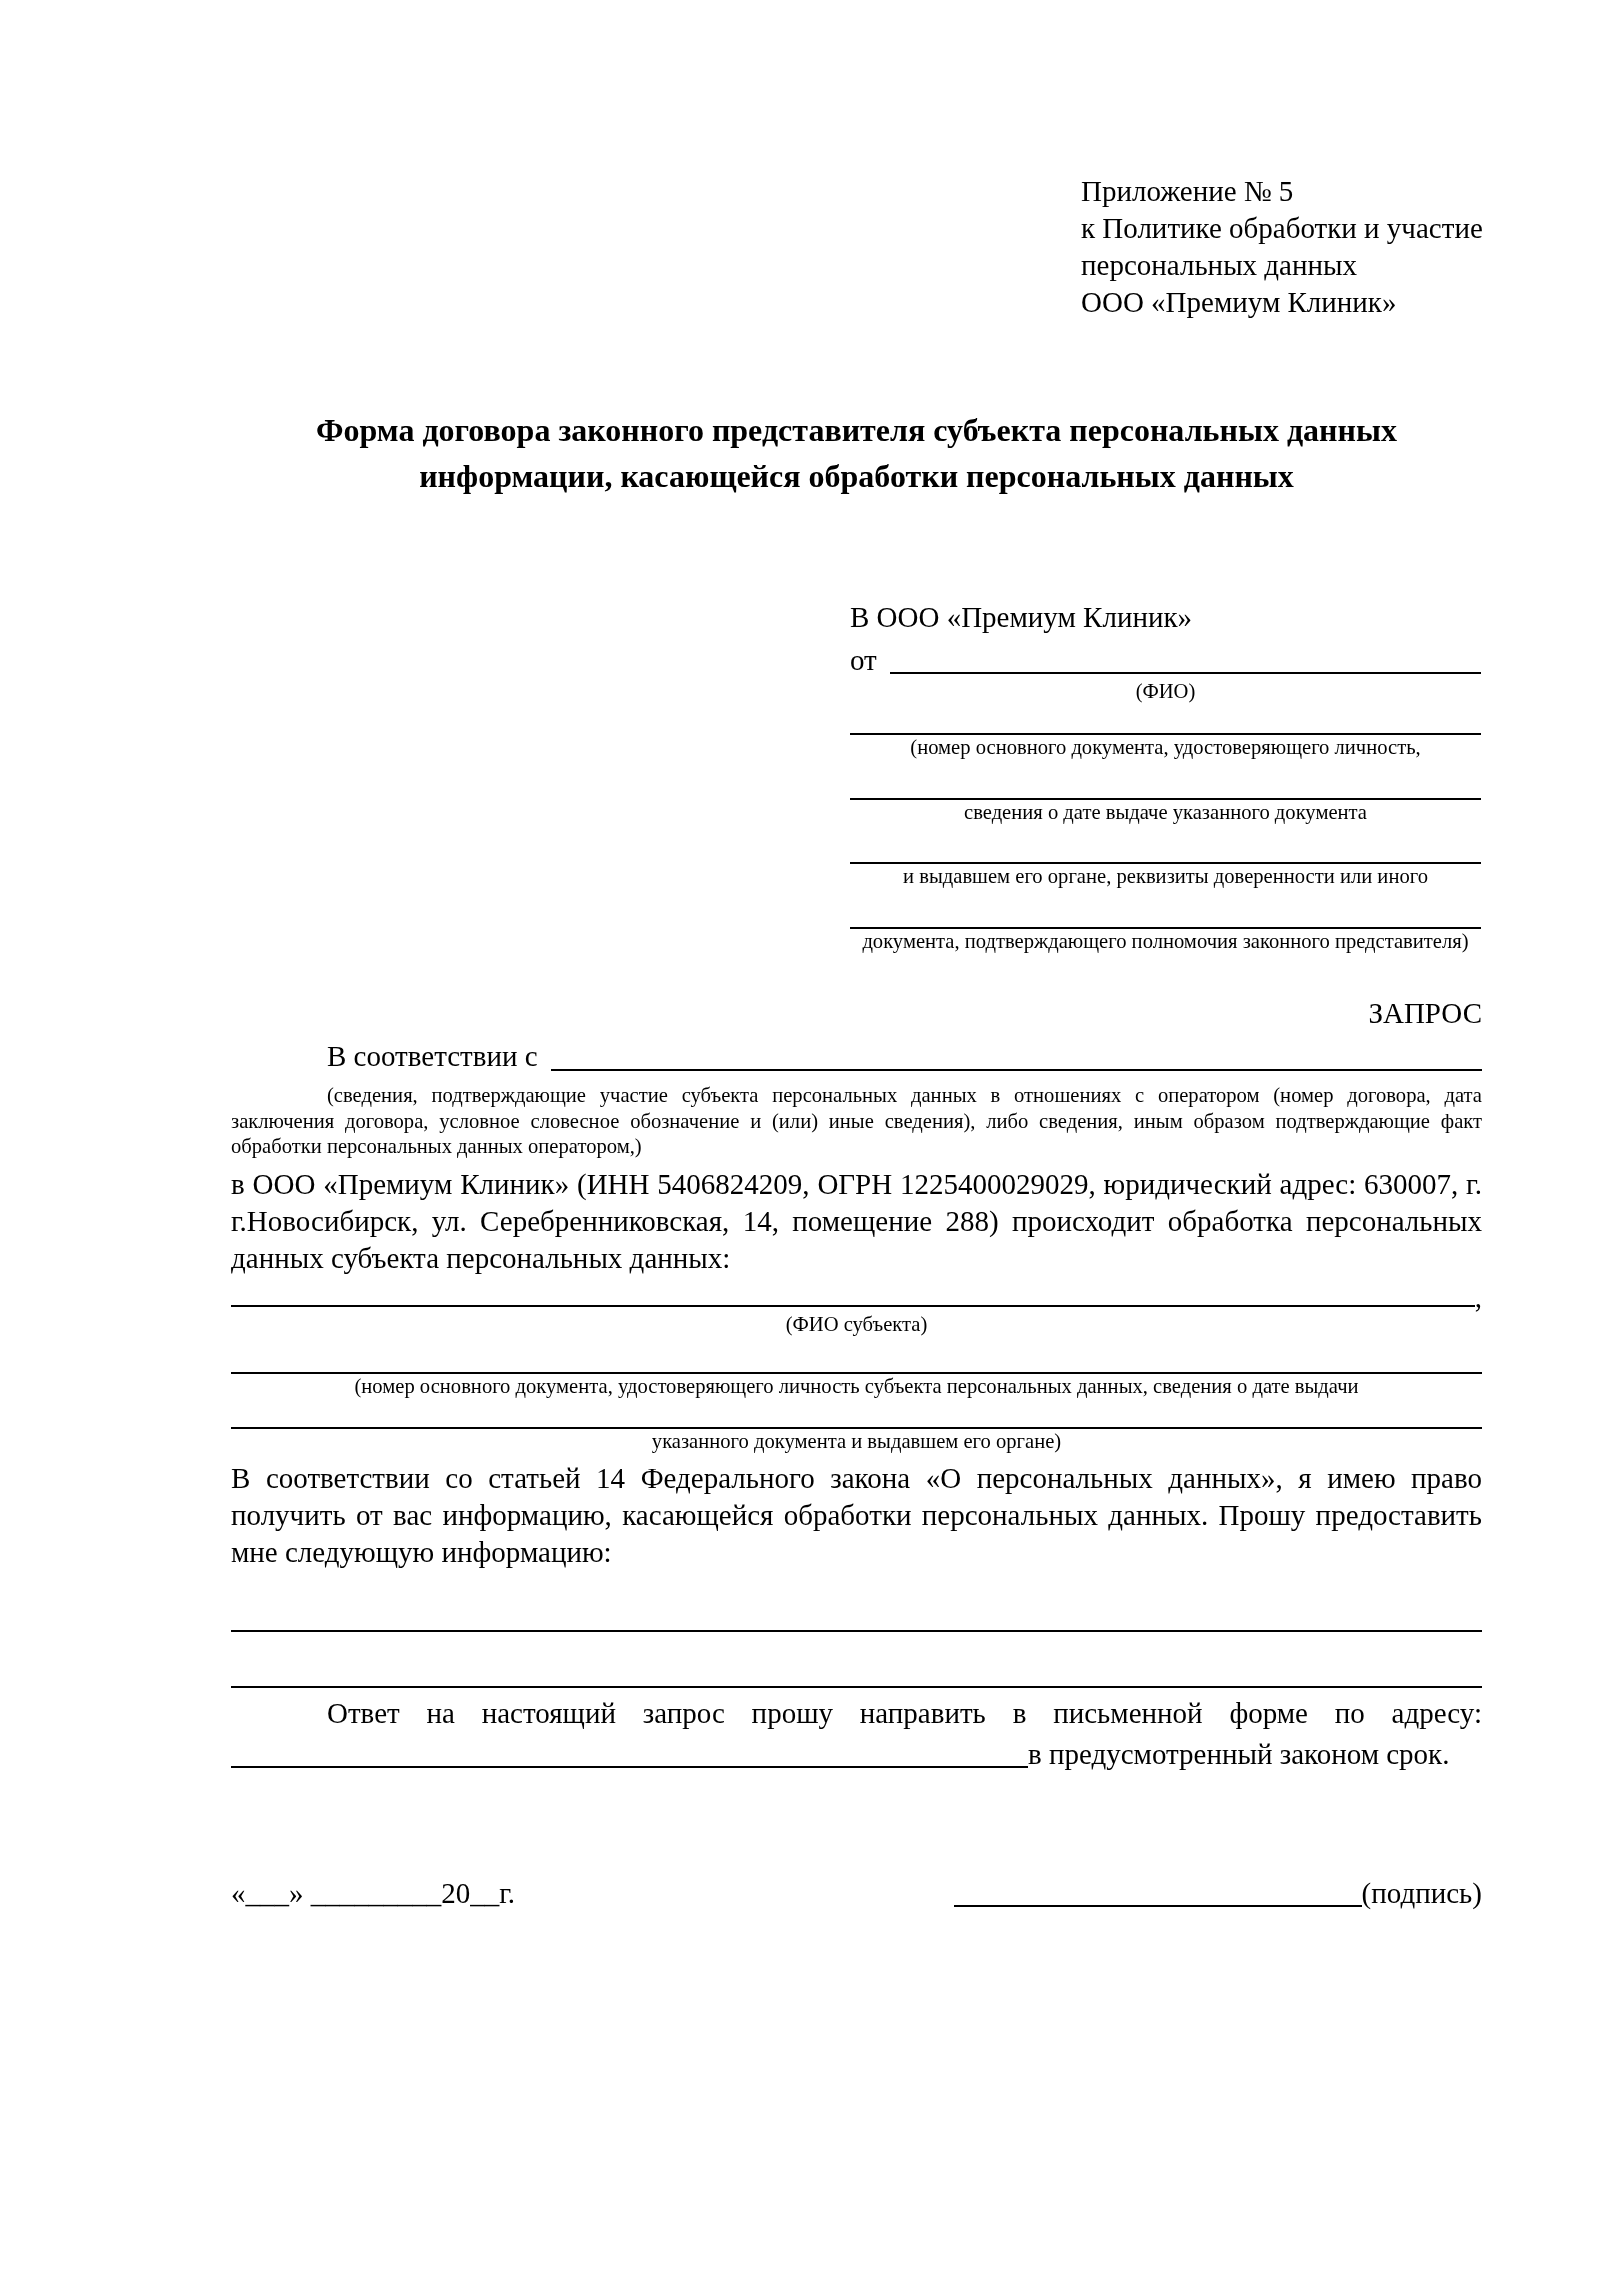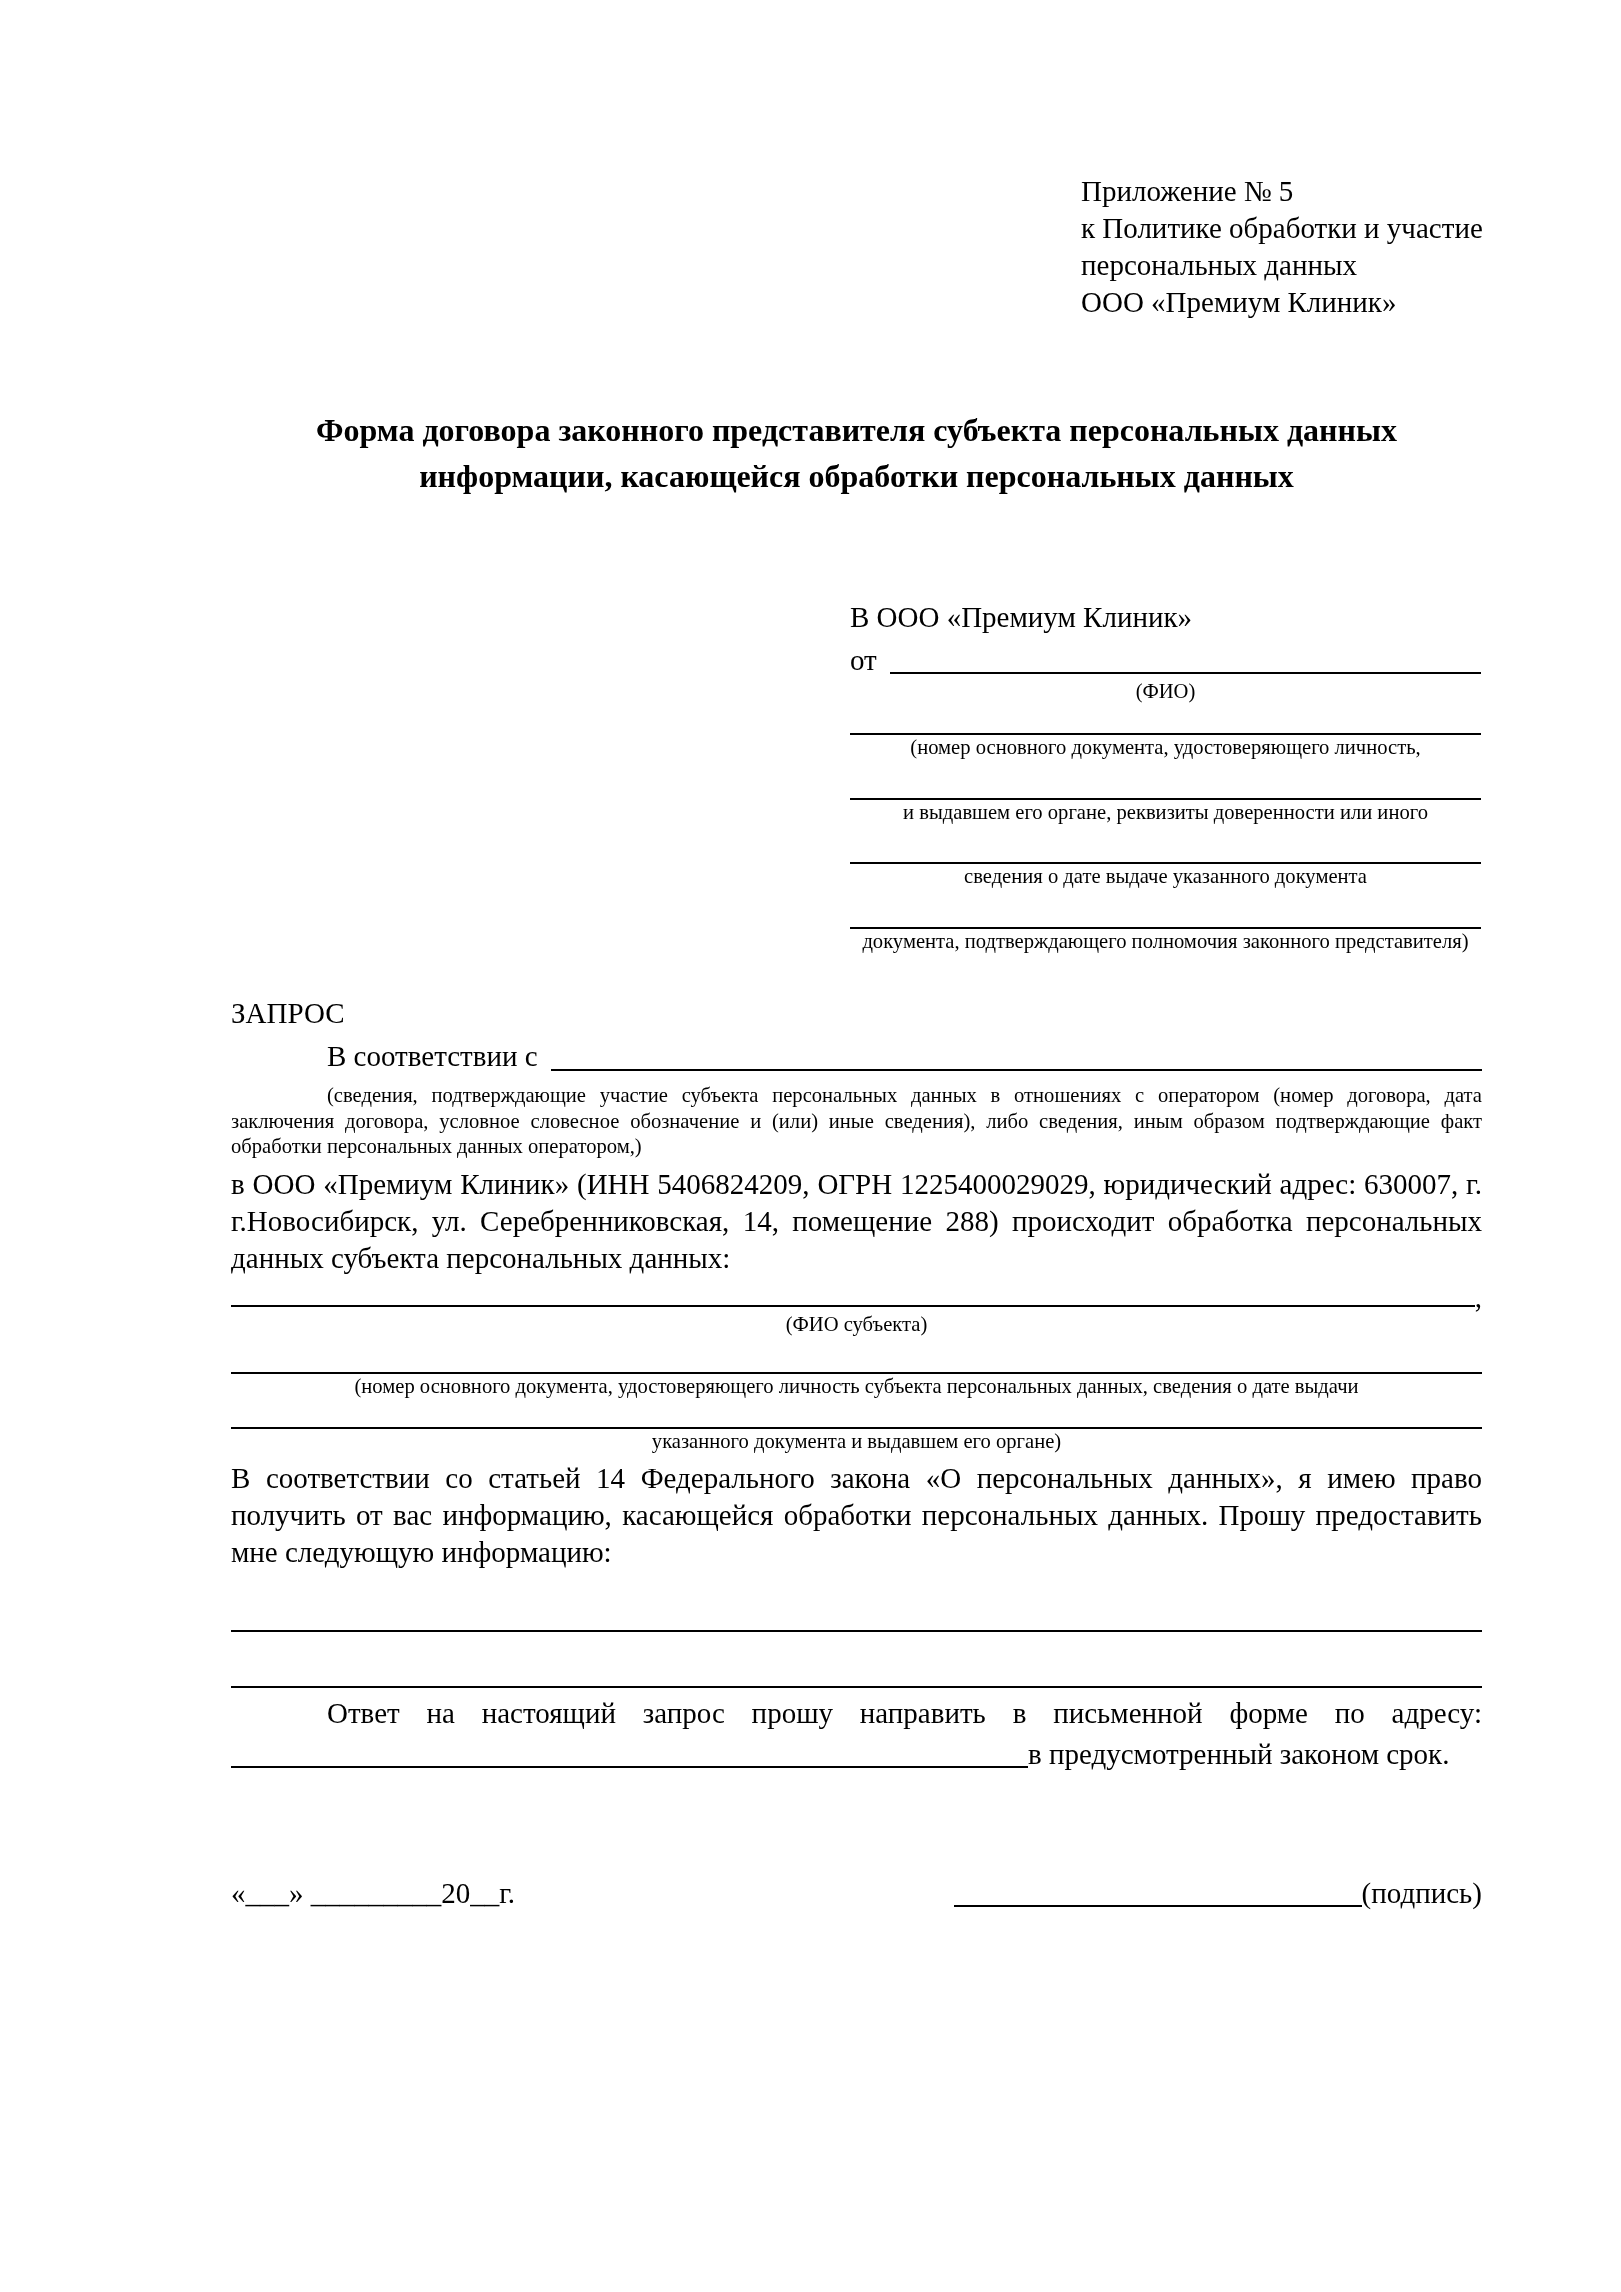--- a/index.html
+++ b/index.html
@@ -38,21 +38,21 @@
   .caption {
     font-size: 20.6px;
     line-height: 25.5px;
     text-align: center;
   }
 
   .field-blank { border-bottom: 2px solid #000; height: 37px; }
   .field-blank.first { height: 29px; }
 
   
-  .req-heading { margin-top: 41px; text-align: left; }
+  .req-heading { margin-top: 41px; text-align: right; }
 
   .intro-row { display: flex; margin-top: 6px; }
   .intro-row .label { text-indent: 96px; white-space: nowrap; margin-right: 13.7px; }
 
   .fine-print {
     margin: 7.8px 0 0 0;
     font-size: 20.6px;
     line-height: 25.5px;
     text-align: justify;
     text-indent: 96px;
@@ -103,25 +103,25 @@
       <span class="fill-line"></span>
     </div>
     <div class="caption">(ФИО)</div>
 
     <div>
       <div class="field-blank first"></div>
       <div class="caption">(номер основного документа, удостоверяющего личность,</div>
     </div>
     <div>
       <div class="field-blank"></div>
-      <div class="caption">и выдавшем его органе, реквизиты доверенности или иного</div>
+      <div class="caption">сведения о дате выдаче указанного документа</div>
     </div>
     <div>
       <div class="field-blank"></div>
-      <div class="caption">сведения о дате выдаче указанного документа</div>
+      <div class="caption">и выдавшем его органе, реквизиты доверенности или иного</div>
     </div>
     <div>
       <div class="field-blank"></div>
       <div class="caption">документа, подтверждающего полномочия законного представителя)</div>
     </div>
   </div>
 
   <div class="req-heading">ЗАПРОС</div>
 
   <div class="intro-row">

